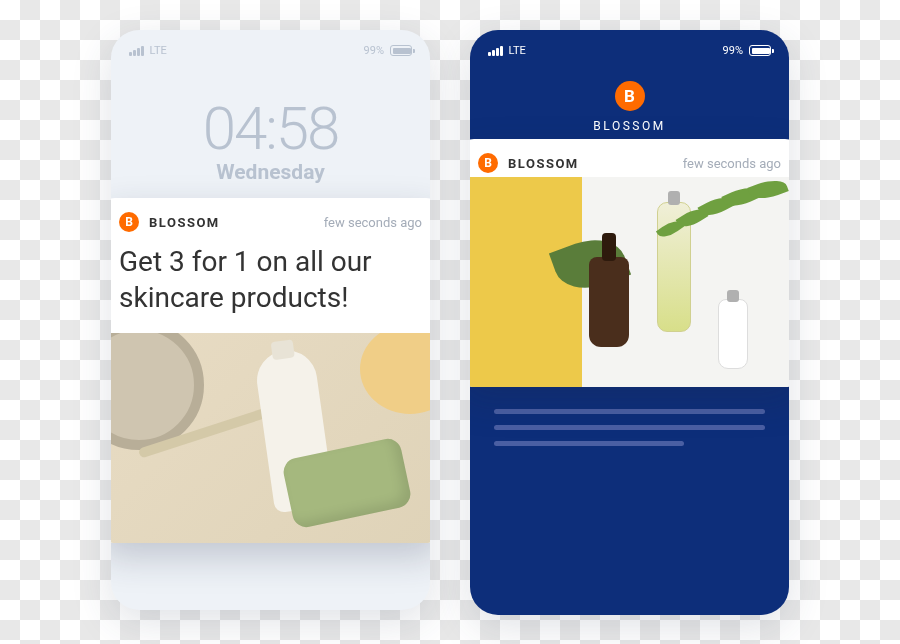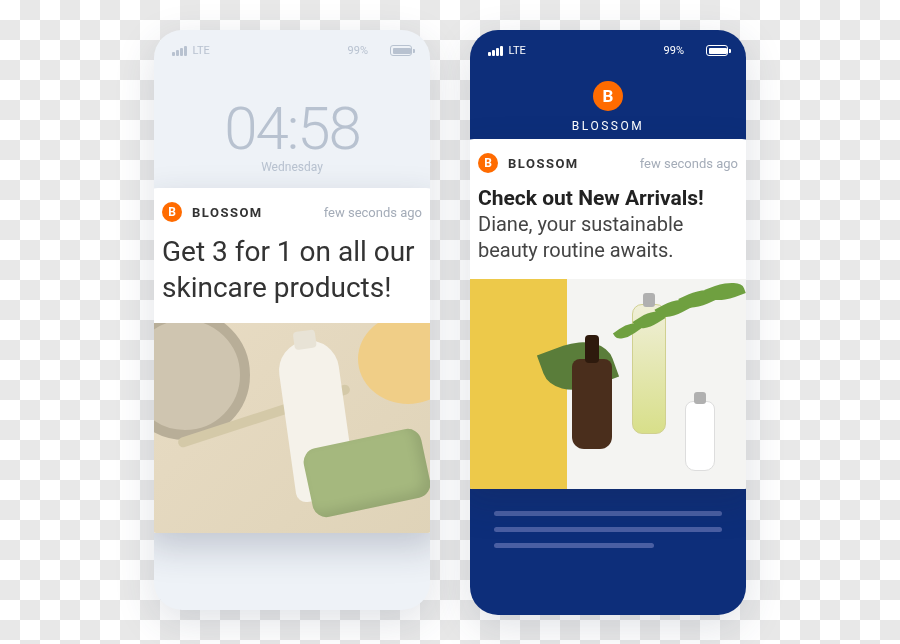--- a/index.html
+++ b/index.html
@@ -15,21 +15,21 @@
       background-size: 40px 40px;
       background-position: 0 0, 0 20px, 20px -20px, -20px 0px;
       background-color: #fff;
       display: flex;
       justify-content: center;
       align-items: flex-start;
       gap: 40px;
       padding: 30px 60px;
     }
     .phone {
-      width: 276px;
+      width: 319px;
       border-radius: 28px;
       box-shadow: 0 12px 40px rgba(50,60,90,0.15);
       overflow: hidden;
       position: relative;
       flex-shrink: 0;
     }
     .phone-left {
       background: #eef2f7;
       height: 580px;
     }
@@ -38,38 +38,38 @@
       height: 585px;
     }
     .status-bar {
       display: flex;
       justify-content: space-between;
       align-items: center;
       padding: 14px 18px 6px;
       font-size: 11px;
     }
     .status-left { display: flex; align-items: center; gap: 6px; }
-    .status-right { display: flex; align-items: center; gap: 22px; }
+    .status-right { display: flex; align-items: center; gap: 6px; }
     .phone-left .status-bar { color: #b8c2d0; }
     .phone-right .status-bar { color: #fff; }
     .signal-bars { display: inline-flex; align-items: flex-end; gap: 1.5px; height: 10px; }
     .signal-bars span { width: 2.5px; background: currentColor; border-radius: 1px; }
     .signal-bars span:nth-child(1){height:4px}.signal-bars span:nth-child(2){height:6px}
     .signal-bars span:nth-child(3){height:8px}.signal-bars span:nth-child(4){height:10px}
     .battery {
       width: 22px; height: 11px; border: 1.5px solid currentColor; border-radius: 3px;
       position: relative; display: inline-block;
     }
     .battery::after { content:''; position:absolute; right:-4px; top:2.5px; width:2px; height:4px; background:currentColor; border-radius:0 1px 1px 0; }
     .battery::before { content:''; position:absolute; left:1.5px; top:1.5px; width:90%; height:calc(100% - 3px); background:currentColor; border-radius:1px; }
     .lock-clock {
       text-align: center; color: #b8c2d0; padding: 30px 0 20px;
     }
     .lock-time { font-size: 60px; font-weight: 300; letter-spacing: -2px; }
-    .lock-day { font-size: 12px; font-weight: 400; margin-top: -4px; }
+    .lock-day { font-size: 21px; font-weight: 700; margin-top: -4px; }
     .app-header { text-align: center; padding: 18px 0 12px; }
     .app-logo-circle {
       width: 30px; height: 30px; border-radius: 50%; background: #ff6b00;
       color:#fff; font-weight:700; font-size:17px; display:inline-flex; align-items:center; justify-content:center;
     }
     .app-name-head { color:#fff; font-size:12px; letter-spacing:2.5px; margin-top:8px; font-weight:400; }
     .notif-card {
       background: #fff; border-radius: 14px; margin: 0 -10px;
       box-shadow: 0 14px 36px rgba(30,40,70,0.22);
       overflow: hidden; position: relative; z-index: 2;
@@ -183,24 +183,20 @@
   <div class="app-header">
     <div class="app-logo-circle">B</div>
     <div class="app-name-head">BLOSSOM</div>
   </div>
   <div class="notif-card">
     <div class="notif-head">
       <span class="notif-logo">B</span>
       <span class="notif-app">BLOSSOM</span>
       <span class="notif-time">few seconds ago</span>
     </div>
-    <div class="notif-body">
-      <div class="notif-title">Check out New Arrivals!</div>
-      <div class="notif-text">Diane, your sustainable beauty routine awaits.</div>
-    </div>
     <div class="notif-img img-right">
       <div class="leaf1"></div>
       <div class="bottle-dark"></div>
       <div class="bottle-tall"></div>
       <div class="bottle-small"></div>
       <div class="fern">
           <span></span>
           <span></span>
           <span></span>
           <span></span>

